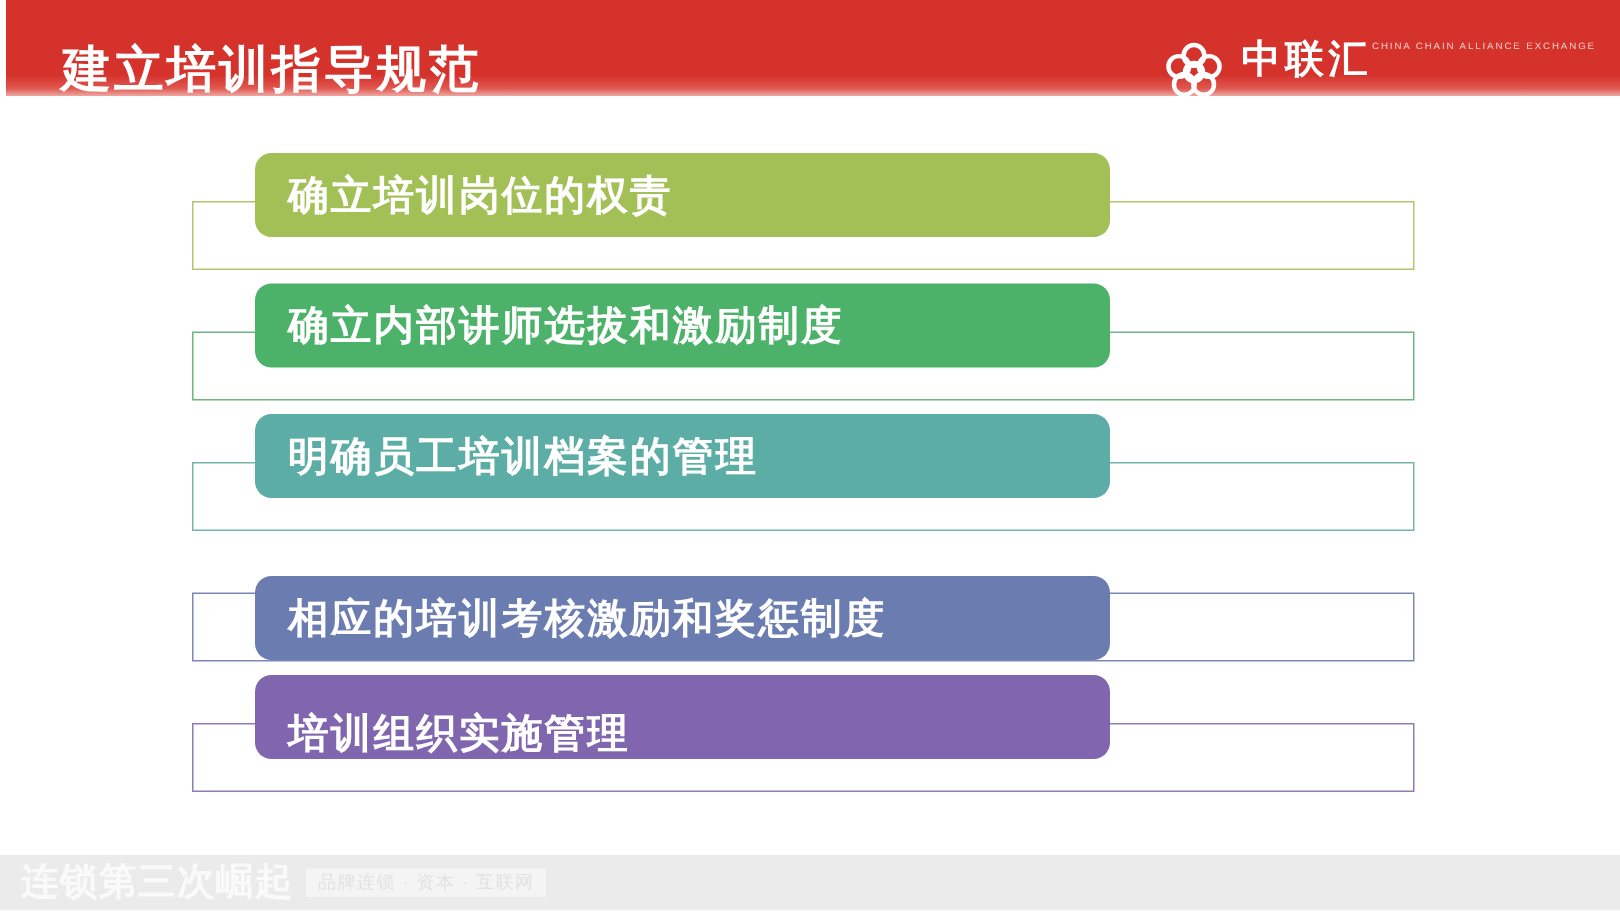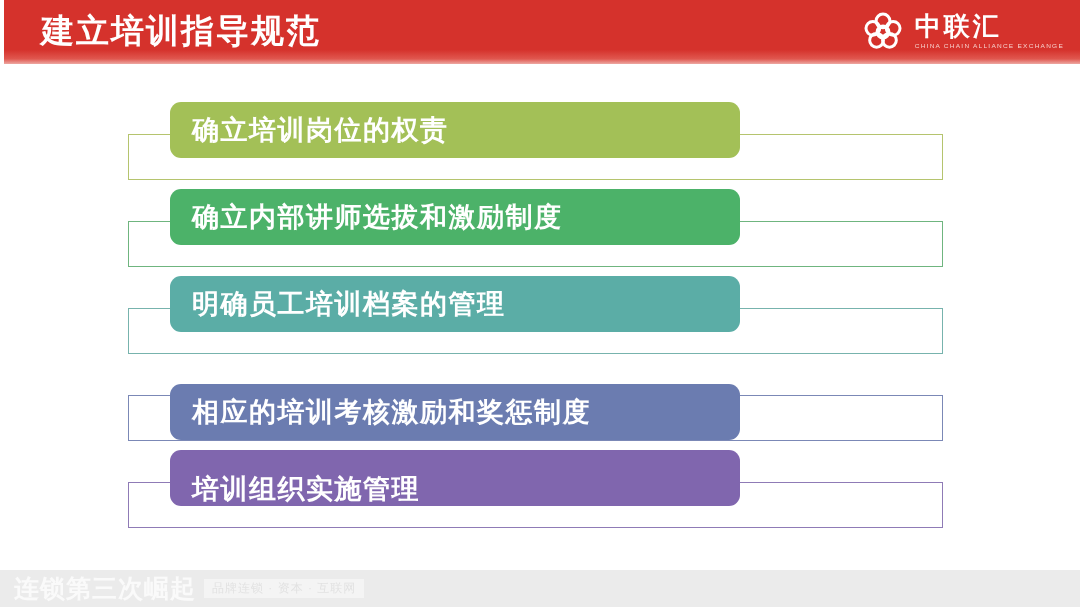--- a/index.html
+++ b/index.html
@@ -28,20 +28,21 @@
     top: 0;
     width: 1076px;
     height: 64px;
     background: linear-gradient(180deg, #d9392f 0%, #d5322c 45%, #cf2f2b 78%, #e0574f 92%, #eda8a2 100%);
     box-sizing: border-box;
   }
   .header-inner {
     position: relative;
     width: 100%;
     height: 100%;
+    margin-top: 16px;
   }
   .slide-title {
     position: absolute;
     left: 37px;
     top: 9px;
     font-family: "Liberation Serif", "DejaVu Serif", serif;
     font-size: 33px;
     font-weight: 700;
     color: #ffffff;
     letter-spacing: 2px;
@@ -59,21 +60,21 @@
     align-items: center;
     gap: 9px;
   }
   .logo-mark {
     width: 46px;
     height: 46px;
     flex: 0 0 46px;
   }
   .logo-text {
     display: flex;
-    flex-direction: column;
+    flex-direction: row;
     justify-content: center;
     height: 44px;
   }
   .logo-name {
     font-family: "Liberation Serif", "DejaVu Serif", serif;
     font-size: 26px;
     font-weight: 700;
     color: #ffffff;
     letter-spacing: 3px;
     line-height: 28px;

